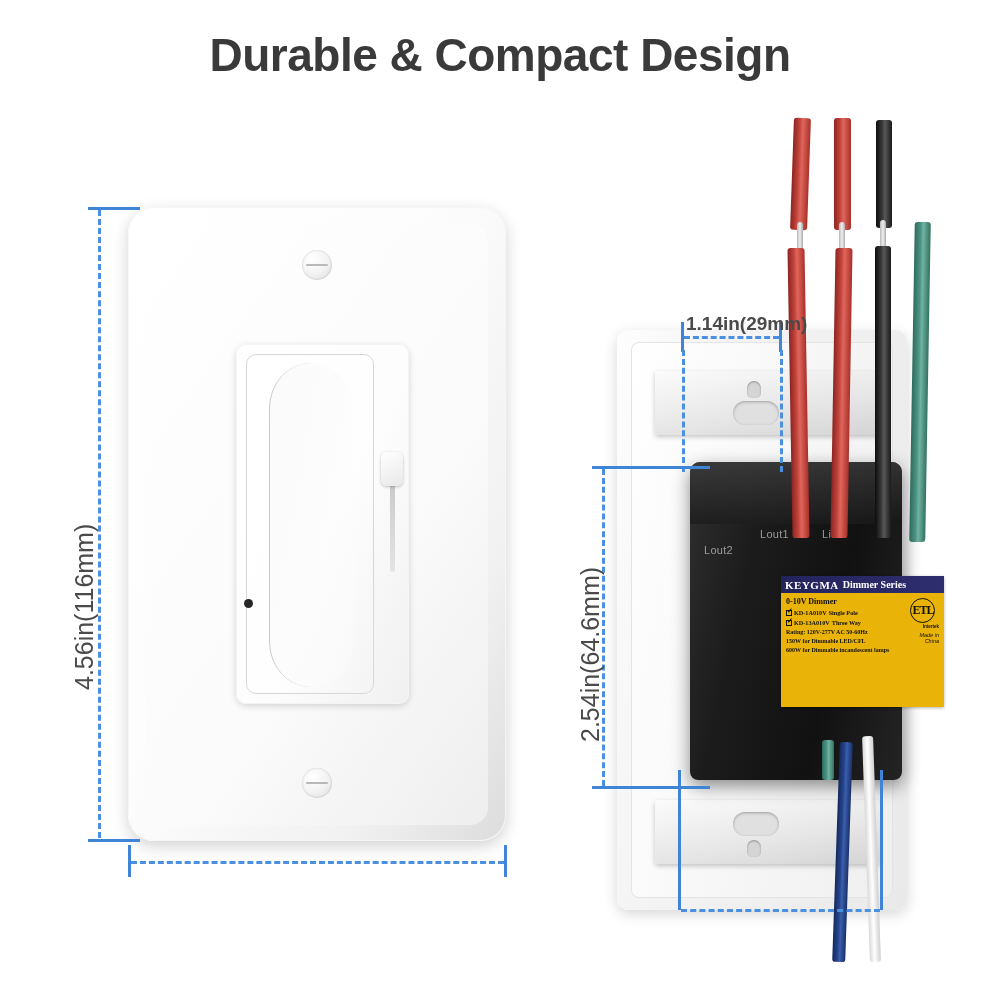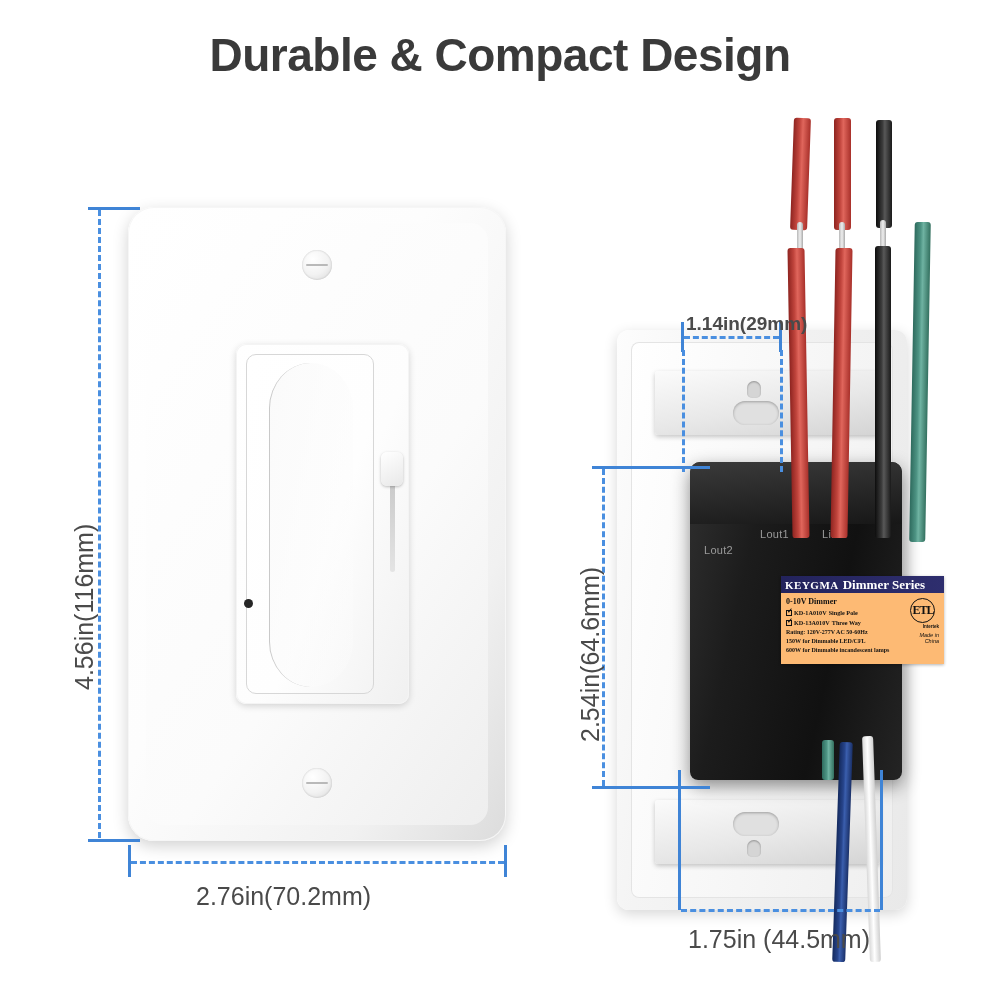--- a/index.html
+++ b/index.html
@@ -170,35 +170,35 @@
   .term-label {
     position: absolute; color: #9a9a9a; font-size: 11px;
     font-family: "Liberation Sans", sans-serif; letter-spacing: 0.3px;
   }
   .t1 { left: 14px; top: 16px; }
   .t2 { left: 70px; top: 0; }
   .t3 { left: 132px; top: 0; }
 
   .label-sticker {
     position: absolute; left: 781px; top: 576px;
-    width: 163px; height: 88px;
-    background: #fdba74;
+    width: 163px; height: 131px;
+    background: #eab308;
     box-shadow: 0 1px 3px rgba(0,0,0,0.3);
   }
   .label-header {
     position: relative; height: 17px;
     background: linear-gradient(90deg,#23235c,#2e2e6e);
     display: flex; align-items: center; padding: 0 4px; gap: 4px;
   }
   .brand {
     color: #ffffff; font-size: 11px; font-weight: 700; letter-spacing: 0.5px;
     font-family: "Liberation Serif", serif;
   }
   .series {
-    color: #ffffff; font-size: 13px; font-weight: 700;
+    color: #ffffff; font-size: 10px; font-weight: 700;
     font-family: "Liberation Serif", serif;
   }
   .label-body {
     position: relative; padding: 4px 5px 0 5px;
     font-family: "Liberation Serif", serif;
   }
   .lbl-title { font-size: 8px; font-weight: 700; color: #111; margin-bottom: 3px; }
   .lbl-row {
     font-size: 6.2px; font-weight: 700; color: #111; margin-bottom: 3px;
     display: flex; align-items: center; gap: 2px;
@@ -270,21 +270,20 @@
   </div>
 
   <div class="dim-h-solid" style="left:88px; top:207px; width:52px;"></div>
   <div class="dim-h-solid" style="left:88px; top:839px; width:52px;"></div>
   <div class="dim-v-dashed" style="left:98px; top:210px; height:628px;"></div>
   <div class="dim-label vert" style="left:70px; top:690px;">4.56in(116mm)</div>
 
   <div class="dim-v-solid" style="left:128px; top:845px; height:32px;"></div>
   <div class="dim-v-solid" style="left:504px; top:845px; height:32px;"></div>
   <div class="dim-h-dashed" style="left:131px; top:861px; width:373px;"></div>
-  <div class="dim-label" style="left:196px; top:882px;">2.76in(70.2mm)</div>
 
   <div class="unit-plate">
     <div class="unit-plate-lip"></div>
   </div>
 
   <div class="yoke yoke-top">
     <div class="yoke-hole"></div>
     <div class="yoke-slot"></div>
   </div>
   <div class="yoke yoke-bottom">
@@ -355,15 +354,14 @@
   <div class="dim-v-dashed" style="left:780px; top:350px; height:122px;"></div>
 
   <div class="dim-h-solid" style="left:592px; top:466px; width:118px;"></div>
   <div class="dim-h-solid" style="left:592px; top:786px; width:118px;"></div>
   <div class="dim-v-dashed" style="left:602px; top:469px; height:317px;"></div>
   <div class="dim-label vert" style="left:576px; top:742px;">2.54in(64.6mm)</div>
 
   <div class="dim-v-solid" style="left:678px; top:770px; height:140px;"></div>
   <div class="dim-v-solid" style="left:880px; top:770px; height:140px;"></div>
   <div class="dim-h-dashed" style="left:681px; top:909px; width:199px;"></div>
-  <div class="dim-label" style="left:688px; top:925px;">1.75in  (44.5mm)</div>
 
 </div>
 
 </body></html>

